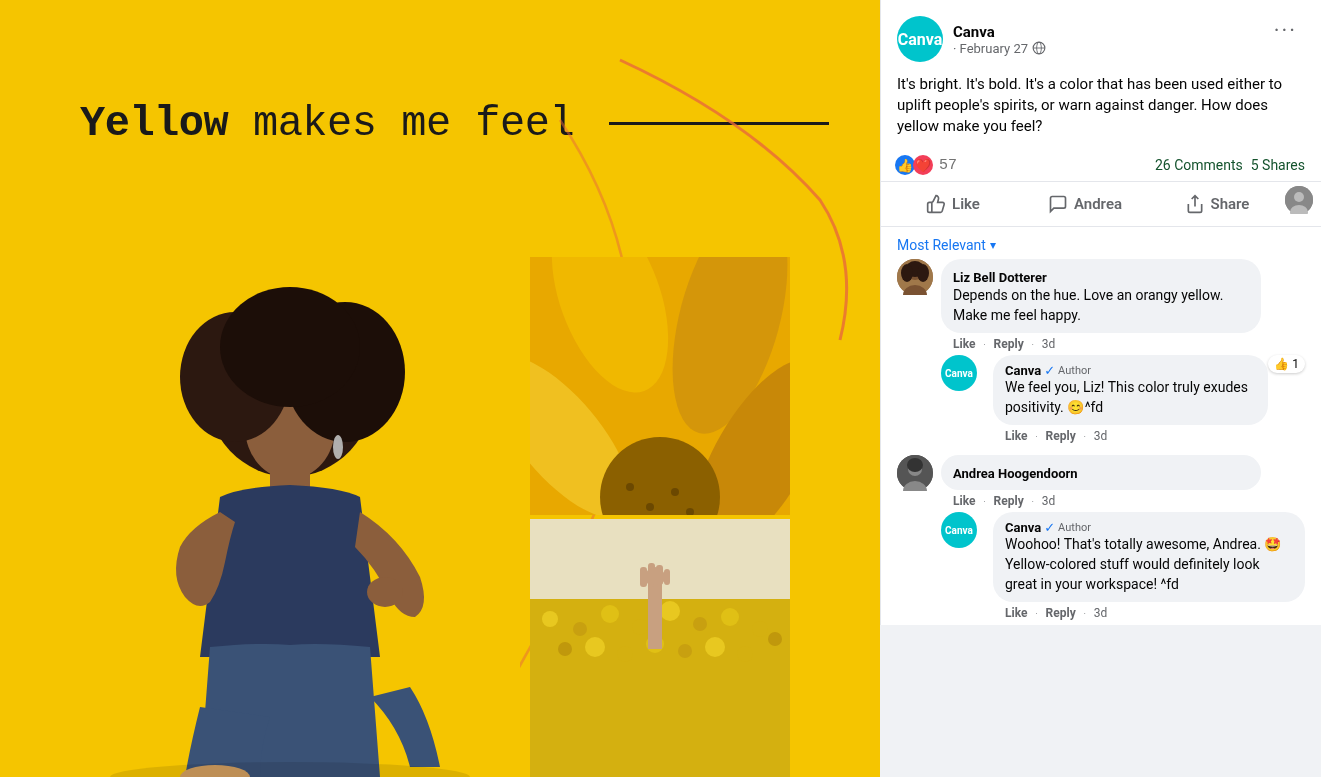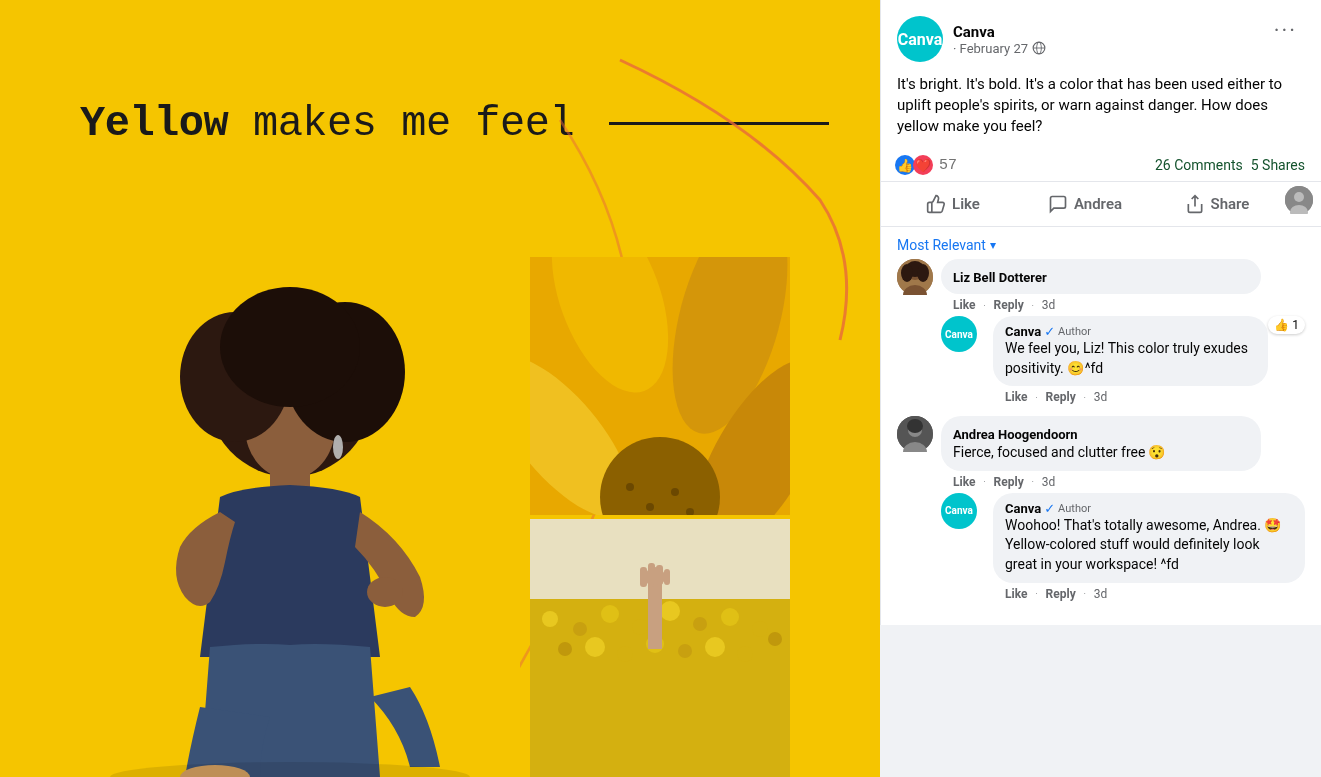--- a/index.html
+++ b/index.html
@@ -614,20 +614,21 @@
           <ellipse cx="18" cy="36" rx="12" ry="10" fill="#7A5232"></ellipse>
 
           <ellipse cx="18" cy="10" rx="9" ry="8" fill="#2C1810"></ellipse>
           <ellipse cx="10" cy="14" rx="6" ry="9" fill="#2C1810"></ellipse>
           <ellipse cx="26" cy="14" rx="6" ry="9" fill="#2C1810"></ellipse>
         </svg>
       </div>
       <div style="display:flex;flex-direction:column;flex:1">
         <div class="comment-bubble">
           <span class="comment-author">Liz Bell Dotterer</span>
+          <p class="comment-text">Depends on the hue. Love an orangy yellow. Make me feel happy.</p>
         </div>
         <div class="comment-actions">
           <span class="comment-action-link">Like</span>
           <span class="comment-dot">·</span>
           <span class="comment-action-link">Reply</span>
           <span class="comment-dot">·</span>
           <span class="comment-time">3d</span>
         </div>
 
         <div class="reply-comment nested-comment" style="margin-left:0;">
@@ -663,21 +664,20 @@
         <svg width="36" height="36" viewBox="0 0 36 36" xmlns="http://www.w3.org/2000/svg">
           <circle cx="18" cy="18" r="18" fill="#555"></circle>
           <circle cx="18" cy="14" r="7" fill="#888"></circle>
           <ellipse cx="18" cy="36" rx="12" ry="10" fill="#888"></ellipse>
           <ellipse cx="18" cy="10" rx="8" ry="7" fill="#333"></ellipse>
         </svg>
       </div>
       <div style="display:flex;flex-direction:column;flex:1">
         <div class="comment-bubble">
           <span class="comment-author">Andrea Hoogendoorn</span>
-          <p class="comment-text">Fierce, focused and clutter free 😯</p>
         </div>
         <div class="comment-actions">
           <span class="comment-action-link">Like</span>
           <span class="comment-dot">·</span>
           <span class="comment-action-link">Reply</span>
           <span class="comment-dot">·</span>
           <span class="comment-time">3d</span>
         </div>
 
         <div class="reply-comment">

